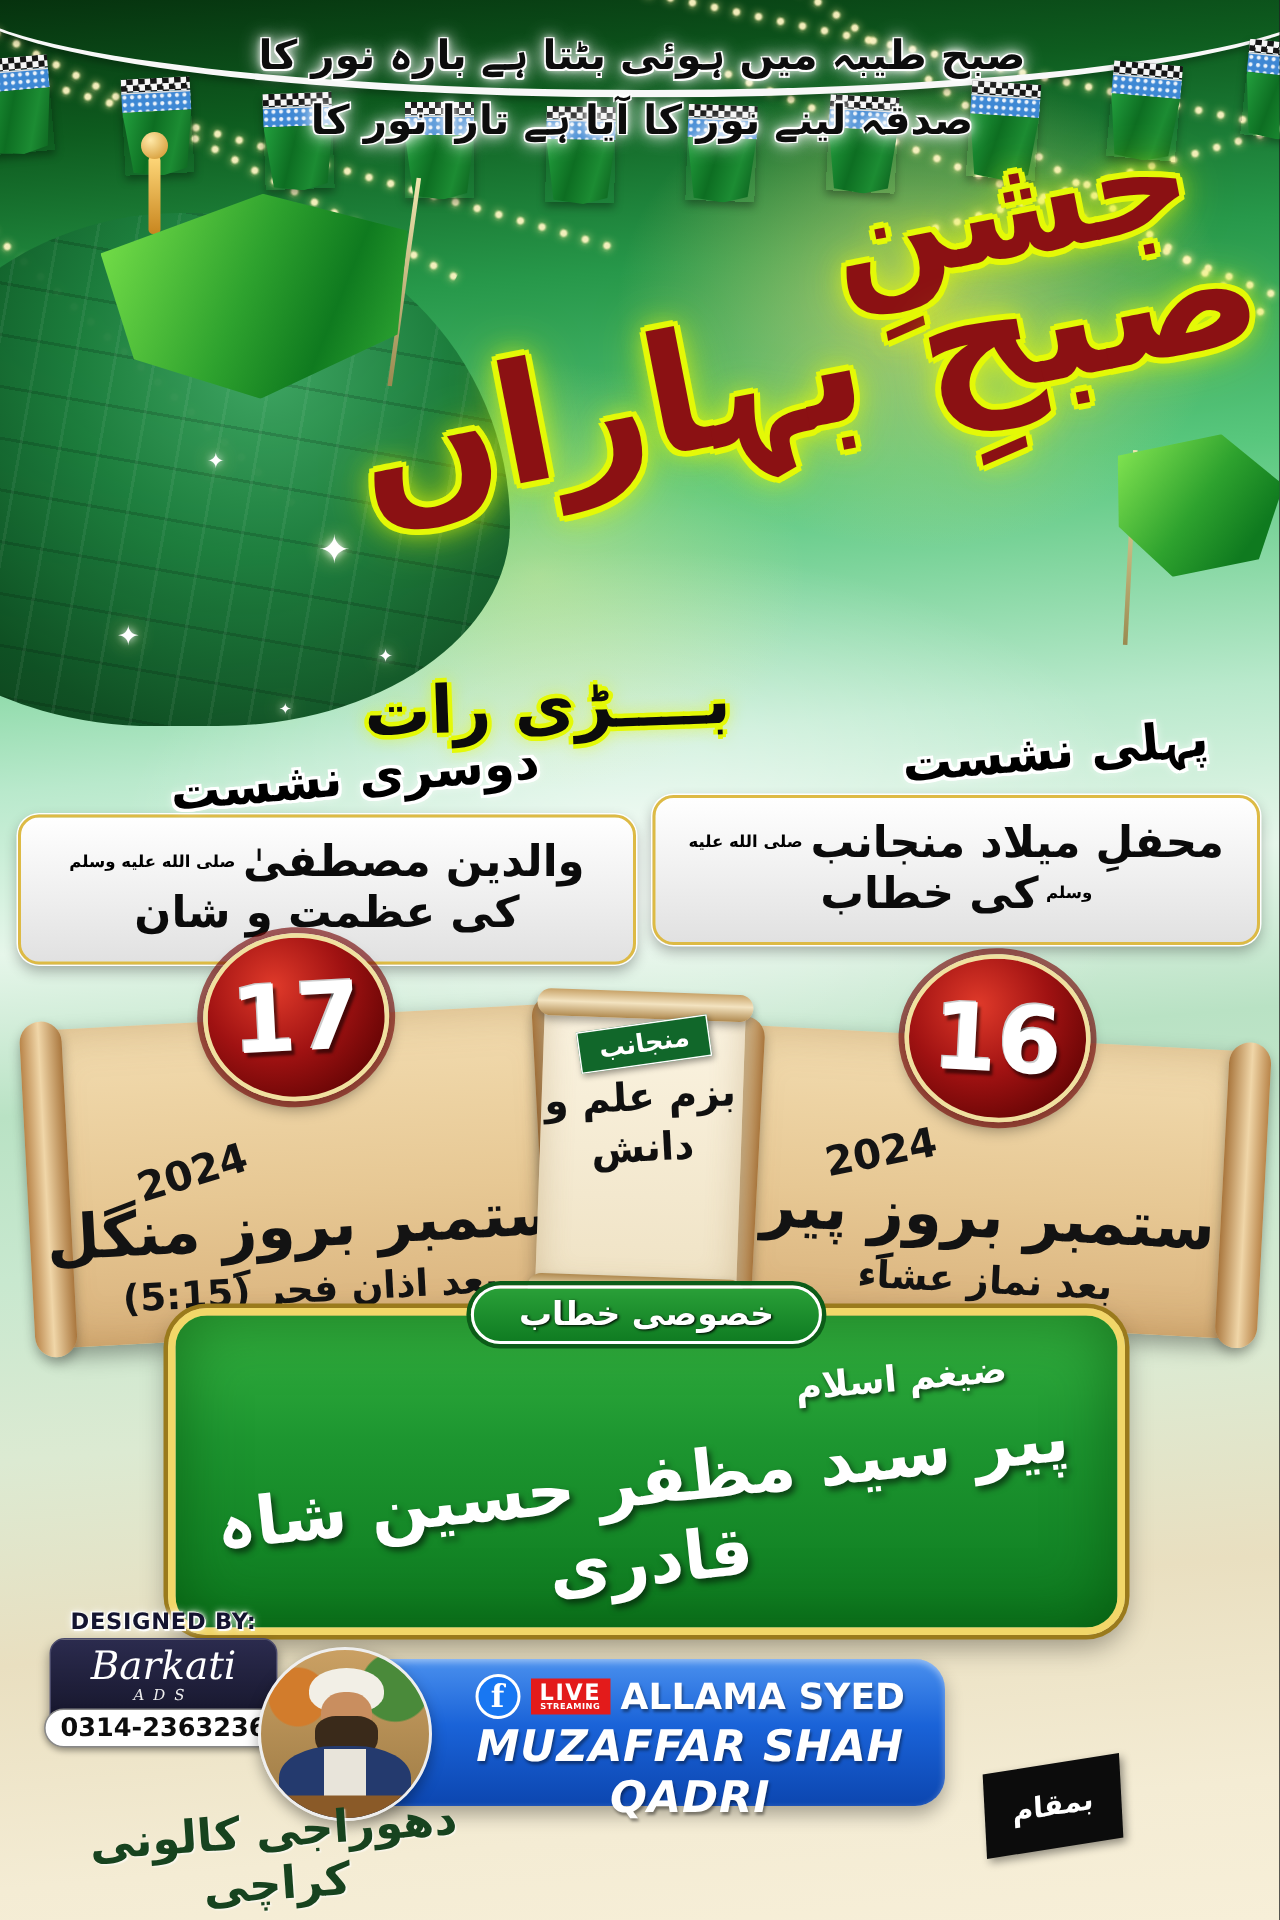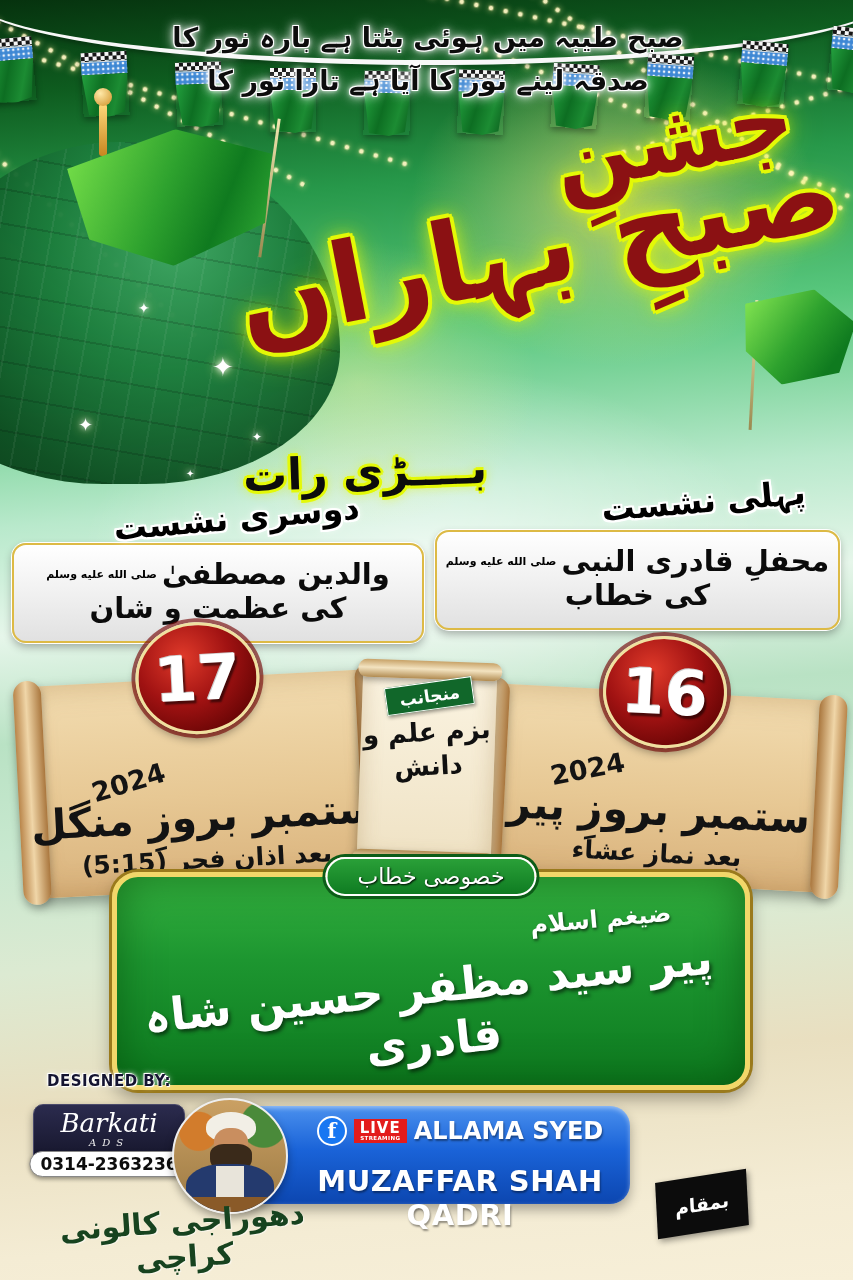--- a/index.html
+++ b/index.html
@@ -113,32 +113,32 @@
     box-shadow:1px 2px 4px rgba(0,0,0,.4);}
   .org-name{font-size:26px;font-weight:bold;color:#101010;text-align:center;direction:rtl;
     transform:rotate(-5deg);line-height:1.3;margin-top:6px;}
   
   .speech{position:absolute;left:112px;top:872px;width:628px;height:208px;border-radius:26px;
     background:linear-gradient(180deg,#33b03f 0%,#1d9630 40%,#0d7a1f 100%);
     border:5px solid #f2d769;box-shadow:0 0 0 3px #9a7a1c,0 8px 18px rgba(0,0,0,.35),
       inset 0 0 44px rgba(0,60,0,.5);}
   .speech-pill{position:absolute;top:-20px;left:50%;transform:translateX(-50%);white-space:nowrap;
     background:linear-gradient(180deg,#2aa038,#0f7c22);color:#fff;border:2px solid #fff;
-    border-radius:22px;padding:5px 30px;font-size:22px;font-weight:normal;direction:rtl;
+    border-radius:22px;padding:5px 30px;font-size:22px;font-weight:bold;direction:rtl;
     text-shadow:1px 1px 2px #000;box-shadow:0 0 0 3px #0c5c18;text-align:center;}
   .speech-honorific{position:absolute;top:28px;right:74px;color:#fff;font-size:24px;font-weight:bold;
     transform:rotate(-5deg);direction:rtl;text-shadow:1px 2px 3px rgba(0,0,0,.6);}
   .speaker-name{position:absolute;top:84px;left:0;width:100%;text-align:center;direction:rtl;
     font-size:45px;font-weight:bold;color:#fff;transform:rotate(-6deg);
     text-shadow:2px 3px 4px rgba(0,0,0,.55);}
   
   .designer{position:absolute;left:33px;top:1072px;width:152px;text-align:center;}
   .designer-label{font-size:15px;font-weight:900;color:#141430;letter-spacing:.5px;
     text-shadow:0 0 3px #fff,0 0 6px #fff,1px 1px 0 #fff,-1px -1px 0 #fff;}
-  .designer-box{margin-top:14px;background:linear-gradient(180deg,#2b2b4e,#141428);border-radius:10px;
+  .designer-box{margin-top:2px;background:linear-gradient(180deg,#2b2b4e,#141428);border-radius:10px;
     border:1px solid #4a4a6a;padding:4px 6px 16px;position:relative;box-shadow:0 4px 8px rgba(0,0,0,.4);}
   .designer-brand{font-family:"DejaVu Serif",serif;font-style:italic;font-size:26px;color:#fff;line-height:1.1;}
   .designer-sub{font-family:"DejaVu Serif",serif;font-style:italic;font-size:10px;color:#eee;
     letter-spacing:6px;margin-top:-1px;}
   .designer-phone{position:absolute;left:50%;transform:translateX(-50%);bottom:-13px;background:#fff;
     border:1px solid #888;border-radius:14px;padding:2px 10px;font-size:17px;font-weight:900;color:#0d0d0d;
     white-space:nowrap;box-shadow:0 2px 4px rgba(0,0,0,.4);}
   
   .live-banner{position:absolute;left:228px;top:1106px;width:402px;height:98px;border-radius:20px;
     background:linear-gradient(180deg,#4a90ee 0%,#1a63d8 45%,#0c46b0 100%);
@@ -159,22 +159,22 @@
   .ph-desk{position:absolute;left:0;bottom:0;width:112px;height:15px;background:#8a5a28;}
   .live-content{margin-left:62px;padding-top:10px;text-align:center;color:#fff;}
   .live-row1{display:flex;align-items:center;justify-content:center;gap:7px;}
   .fb-icon{width:30px;height:30px;border-radius:50%;background:#1877f2;border:2px solid #fff;color:#fff;
     font-weight:bold;font-size:21px;display:flex;align-items:center;justify-content:center;
     font-family:"DejaVu Serif",serif;box-sizing:border-box;padding-bottom:2px;}
   .live-badge{background:#e31b1b;padding:2px 6px;line-height:1;}
   .live-word{font-size:15px;font-weight:900;letter-spacing:1px;}
   .streaming-word{font-size:5.5px;font-weight:bold;letter-spacing:.4px;}
   .live-line1{font-size:24px;font-weight:900;text-shadow:1px 2px 2px rgba(0,0,0,.4);}
-  .live-line2{font-size:29px;font-weight:900;margin-top:18px;letter-spacing:.5px;
-    text-shadow:1px 2px 2px rgba(0,0,0,.4);}
+  .live-line2{font-size:29px;font-weight:900;margin-top:1px;letter-spacing:.5px;
+    text-shadow:1px 2px 2px rgba(0,0,0,.4);font-style:italic;}
   
   .venue-badge{position:absolute;left:656px;top:1176px;width:92px;height:56px;background:#0c0c0c;
     transform:rotate(-9deg) skewX(-6deg);display:flex;align-items:center;justify-content:center;
     color:#fff;font-size:19px;font-weight:bold;direction:rtl;box-shadow:2px 3px 6px rgba(0,0,0,.4);}
   .venue-masjid{position:absolute;right:6px;top:1198px;direction:rtl;font-size:58px;font-weight:bold;
     color:#17431f;line-height:1;white-space:nowrap;
     text-shadow:1px 2px 2px rgba(255,255,255,.6),2px 3px 3px rgba(0,0,0,.25);}
   .venue-address{position:absolute;left:26px;top:1204px;width:315px;direction:rtl;text-align:center;
     font-size:30px;font-weight:bold;color:#17431f;transform:rotate(-4deg);
     text-shadow:1px 1px 1px rgba(255,255,255,.6);}
@@ -266,21 +266,21 @@
 
   <div class="title-block">
     <div class="title-w1">جشنِ</div>
     <div class="title-w2">صبحِ بہاراں</div>
   </div>
   <div class="subtitle">بــــڑی رات</div>
 
   <div class="session session-first">
     <div class="session-heading">پہلی نشست</div>
     <div class="session-box">
-      <span class="topic">محفلِ قادری النبی</span>
+      <span class="topic">محفلِ میلاد منجانب</span>
       <span class="salawat">صلى الله عليه وسلم</span>
       <span class="topic">کی خطاب</span>
     </div>
   </div>
 
   <div class="session session-second">
     <div class="session-heading">دوسری نشست</div>
     <div class="session-box">
       <span class="topic">والدین مصطفیٰ</span>
       <span class="salawat">صلى الله عليه وسلم</span>

